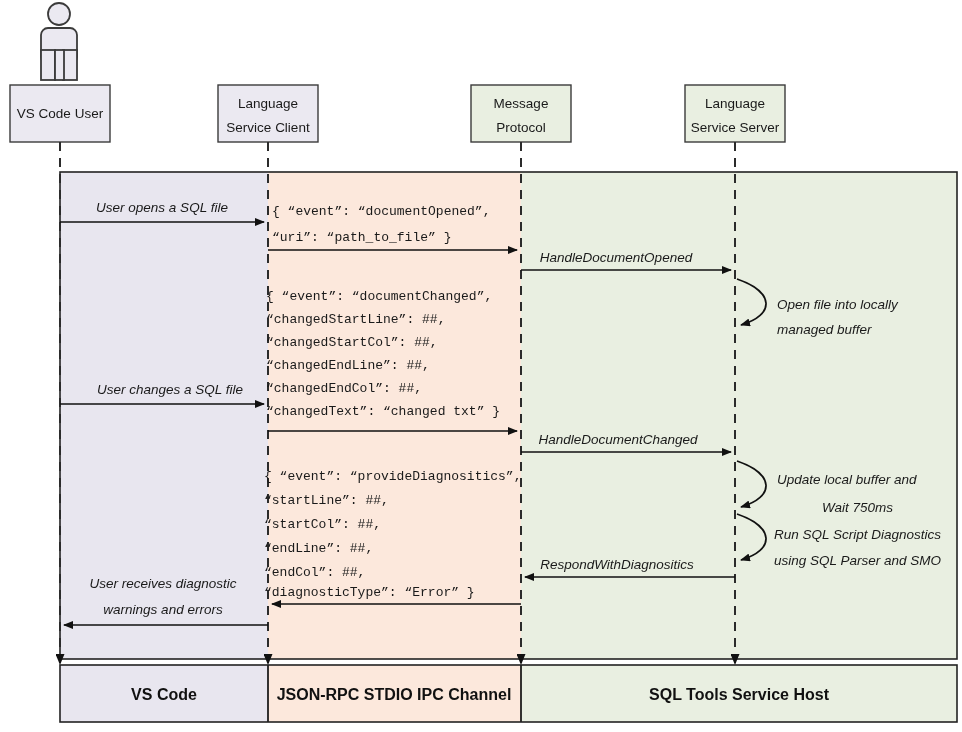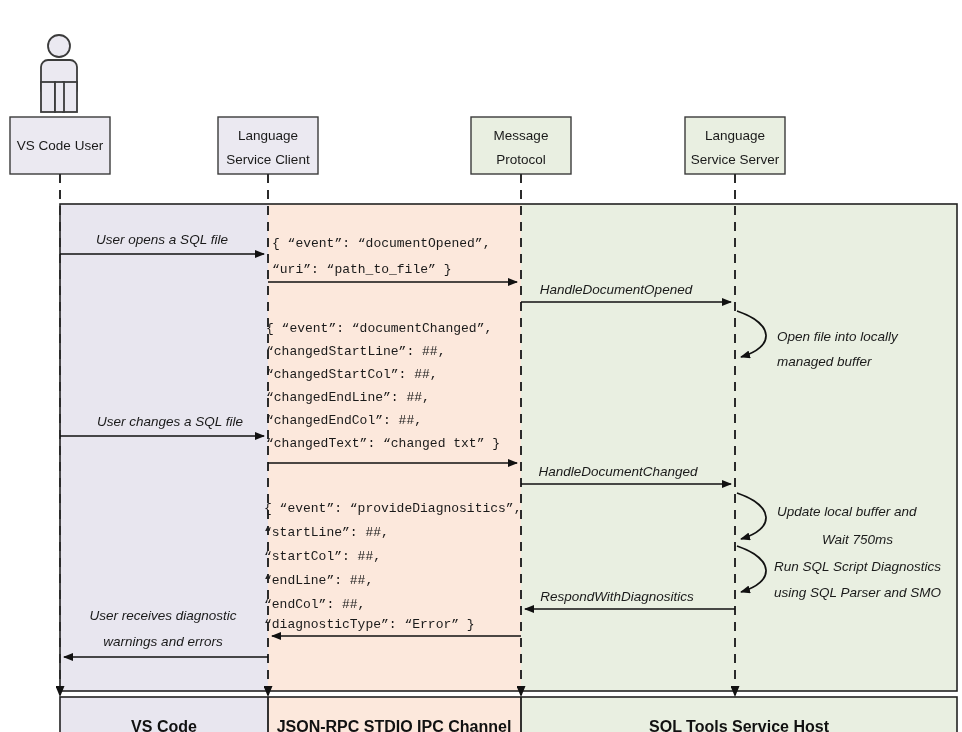--- a/index.html
+++ b/index.html
@@ -12,21 +12,20 @@
     height: 732px;
     font-family: "Liberation Sans", sans-serif;
     position: relative;
     overflow: hidden;
   }
   #diagram-root {
     position: absolute;
     left: 0; top: 0;
     width: 962px;
     height: 624px;
-    margin-top: 32px;
   }
   svg#seq-svg {
     position: absolute;
     left: 0; top: 0;
     width: 962px;
     height: 732px;
   }
   .lbl {
     font-family: "Liberation Sans", sans-serif;
     font-size: 13.5px;

